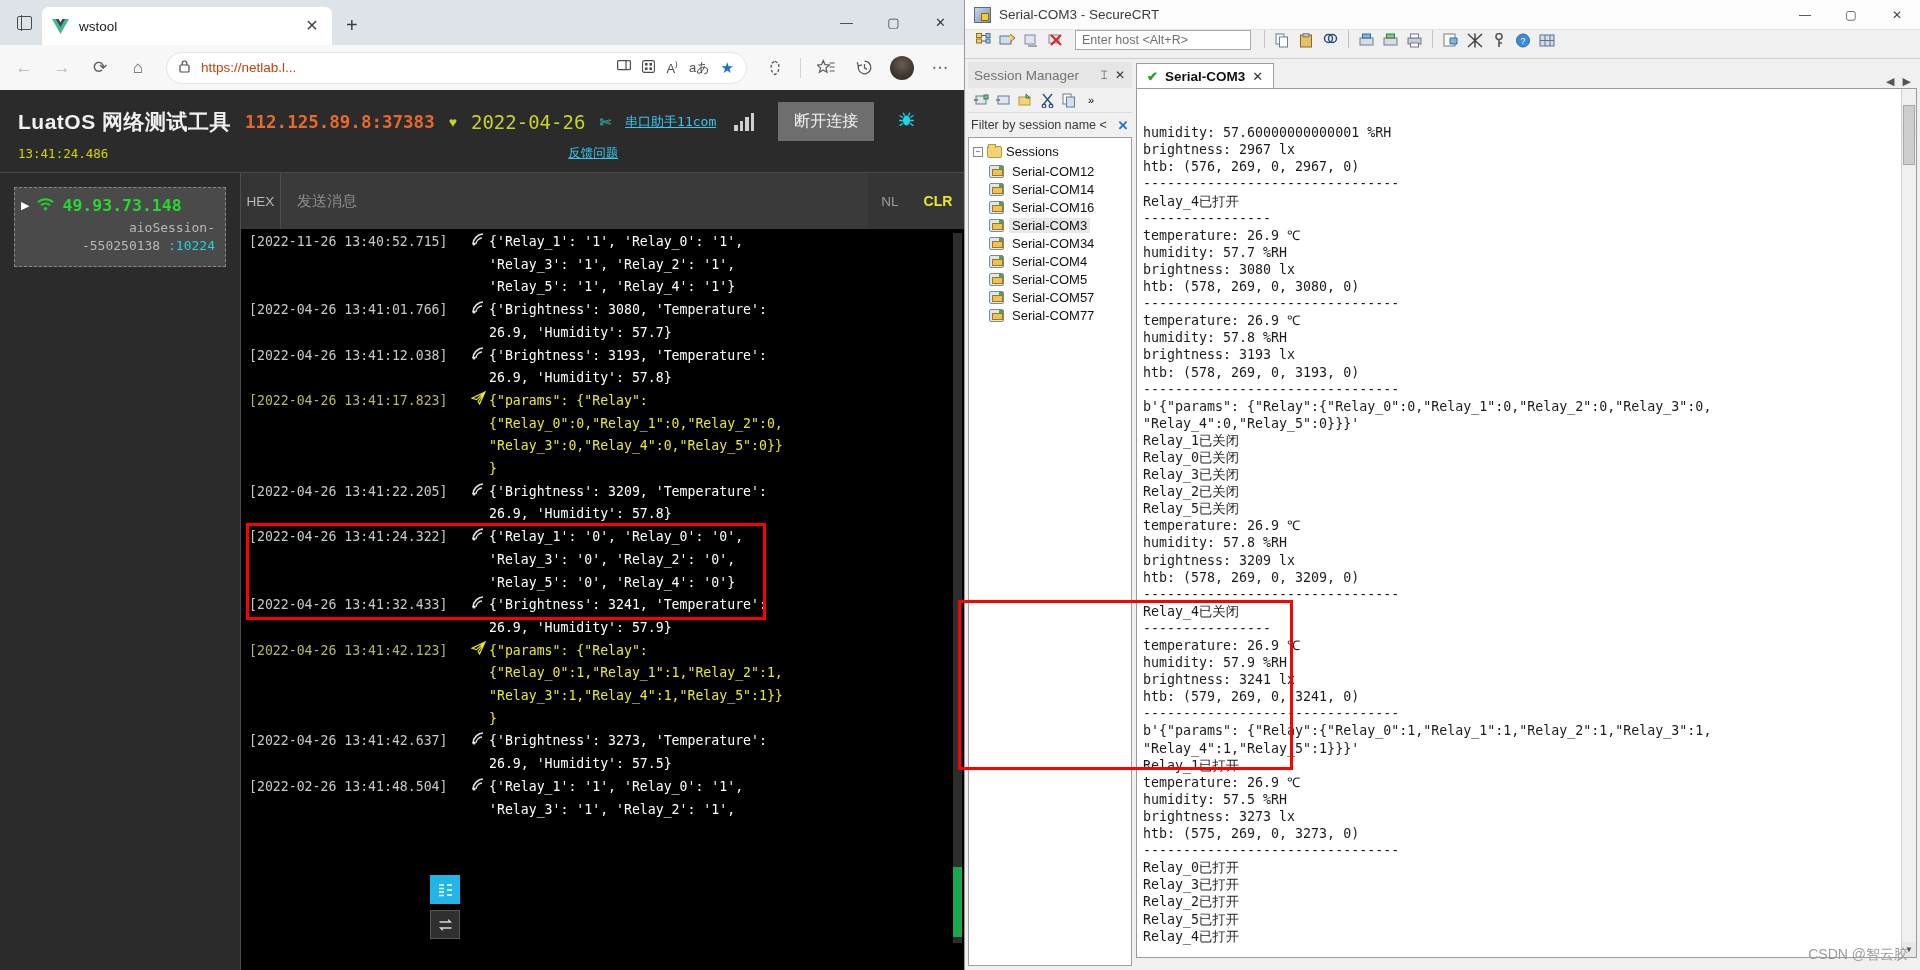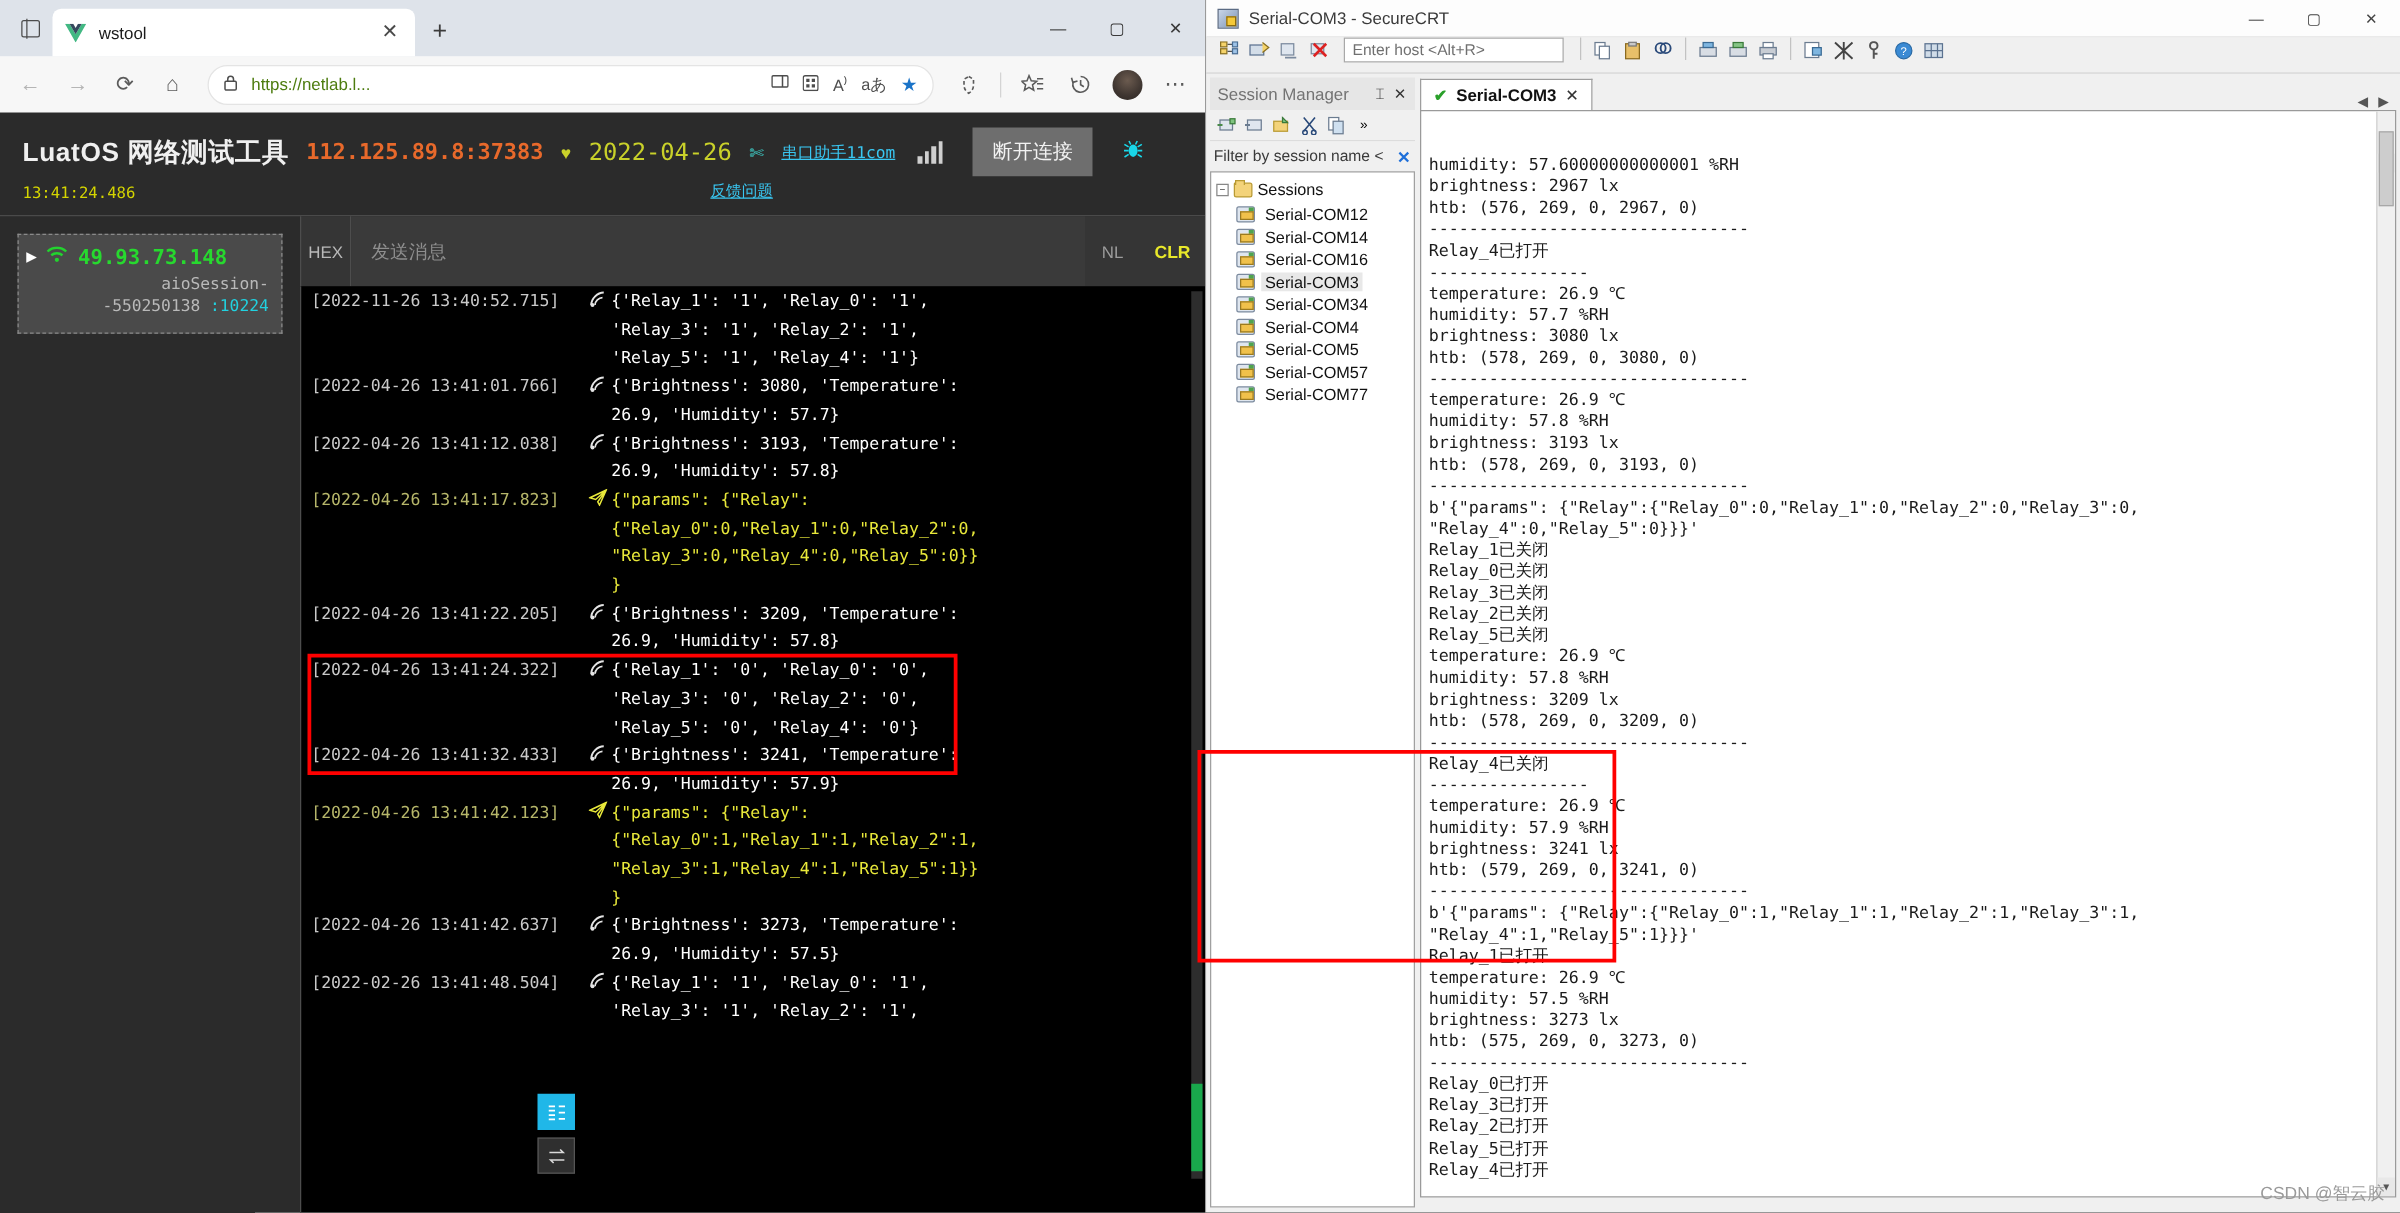--- a/index.html
+++ b/index.html
@@ -42,21 +42,21 @@
   .br-wc { width: 47px; height: 45px; display: flex; align-items: center; justify-content: center; color: #3a3a3a; font-size: 13px; }
 
   .br-navbar { height: 45px; background: #f7f7f7; display: flex; align-items: center; padding: 0 6px; gap: 2px; }
   .nav-ico { width: 36px; height: 34px; display: flex; align-items: center; justify-content: center; color: #5b5b5b; font-size: 17px; }
   .nav-ico.dim { color: #b5b5b5; }
   .omnibox {
     flex: 1; height: 32px; background: #fff; border-radius: 16px;
     display: flex; align-items: center; gap: 11px; padding: 0 12px; margin: 0 8px;
     border: 1px solid #e4e4e4;
   }
-  .omni-url { font-size: 13.5px; color: #4d7c0f; flex: 1; white-space: nowrap; overflow: hidden; }
+  .omni-url { font-size: 13.5px; color: #c2410c; flex: 1; white-space: nowrap; overflow: hidden; }
   .omni-ico { font-size: 13px; color: #4d4d4d; }
   .star-blue { color: #1a73c8; font-size: 15px; }
   .avatar {
     width: 24px; height: 24px; border-radius: 50%;
     background: radial-gradient(circle at 50% 35%, #6b5b4f 0%, #3f3631 60%, #2b2522 100%);
   }
   .vdiv { width: 1px; height: 20px; background: #d4d4d4; margin: 0 5px; }
 
   
   .luat { background: #2b2b2b; height: 925px; position: relative; }

